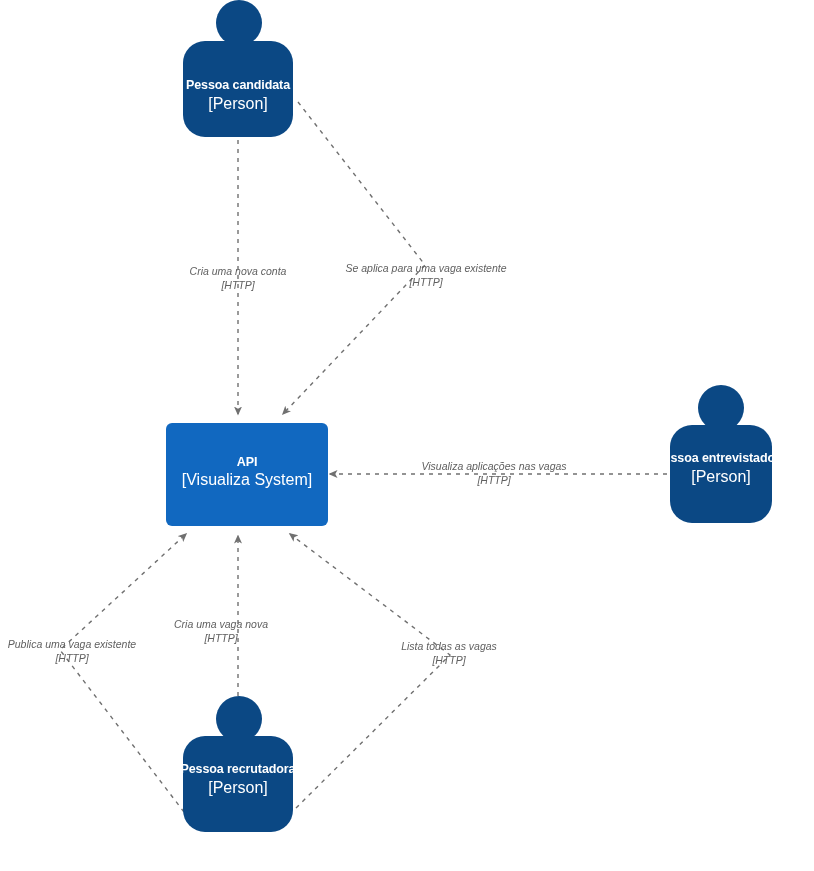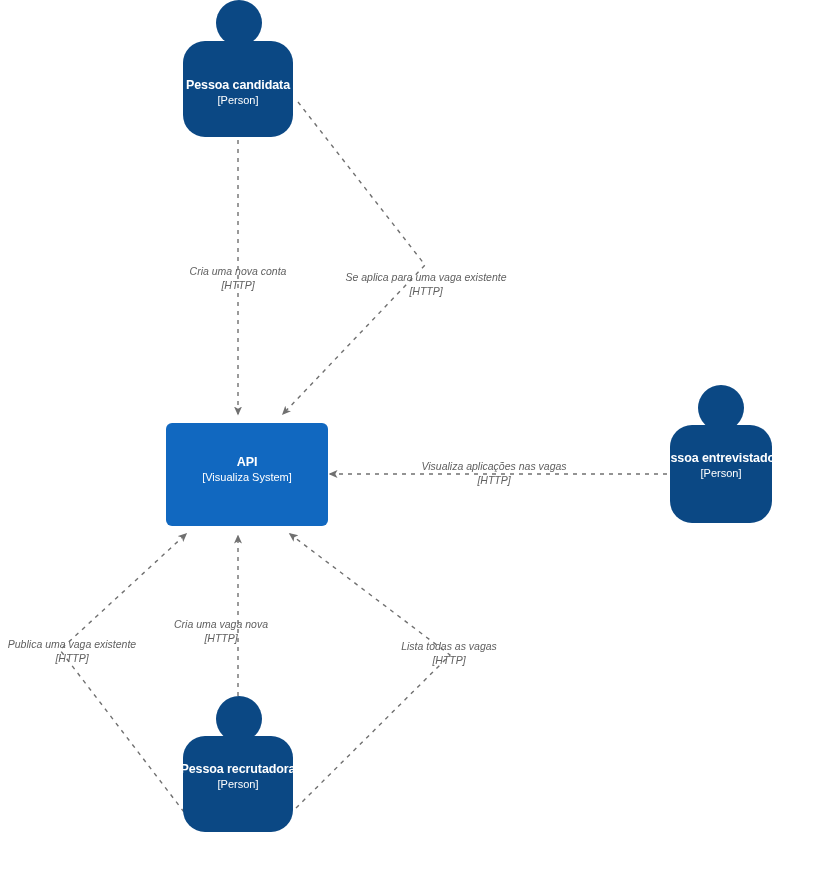--- a/index.html
+++ b/index.html
@@ -47,21 +47,21 @@
     color: #ffffff;
     white-space: nowrap;
     line-height: 1.25;
   }
   .node-title {
     font-size: 12.5px;
     font-weight: bold;
     letter-spacing: -0.1px;
   }
   .node-type {
-    font-size: 11px;
+    font-size: 16px;
     font-weight: normal;
   }
   .system-box {
     position: absolute;
     background: #1168C0;
     border-radius: 6px;
   }
   .system-label {
     position: absolute;
     left: 0;
@@ -142,21 +142,21 @@
       <div class="node-title">Pessoa recrutadora</div>
       <div class="node-type">[Person]</div>
     </div>
   </div>
 
   <div class="edge-label" style="left:170px; top:264px; width:136px;">
     <span>Cria uma nova conta</span>
     <span class="edge-tech">[HTTP]</span>
   </div>
 
-  <div class="edge-label" style="left:330px; top:270px; width:192px;text-align:center;">
+  <div class="edge-label" style="left:330px; top:261px; width:192px;text-align:center;">
     <span>Se aplica para uma vaga existente</span>
     <span class="edge-tech">[HTTP]</span>
   </div>
 
   <div class="edge-label" style="left:404px; top:459px; width:180px;">
     <span>Visualiza aplicações nas vagas</span>
     <span class="edge-tech">[HTTP]</span>
   </div>
 
   <div class="edge-label" style="left:-8px; top:637px; width:160px;">

